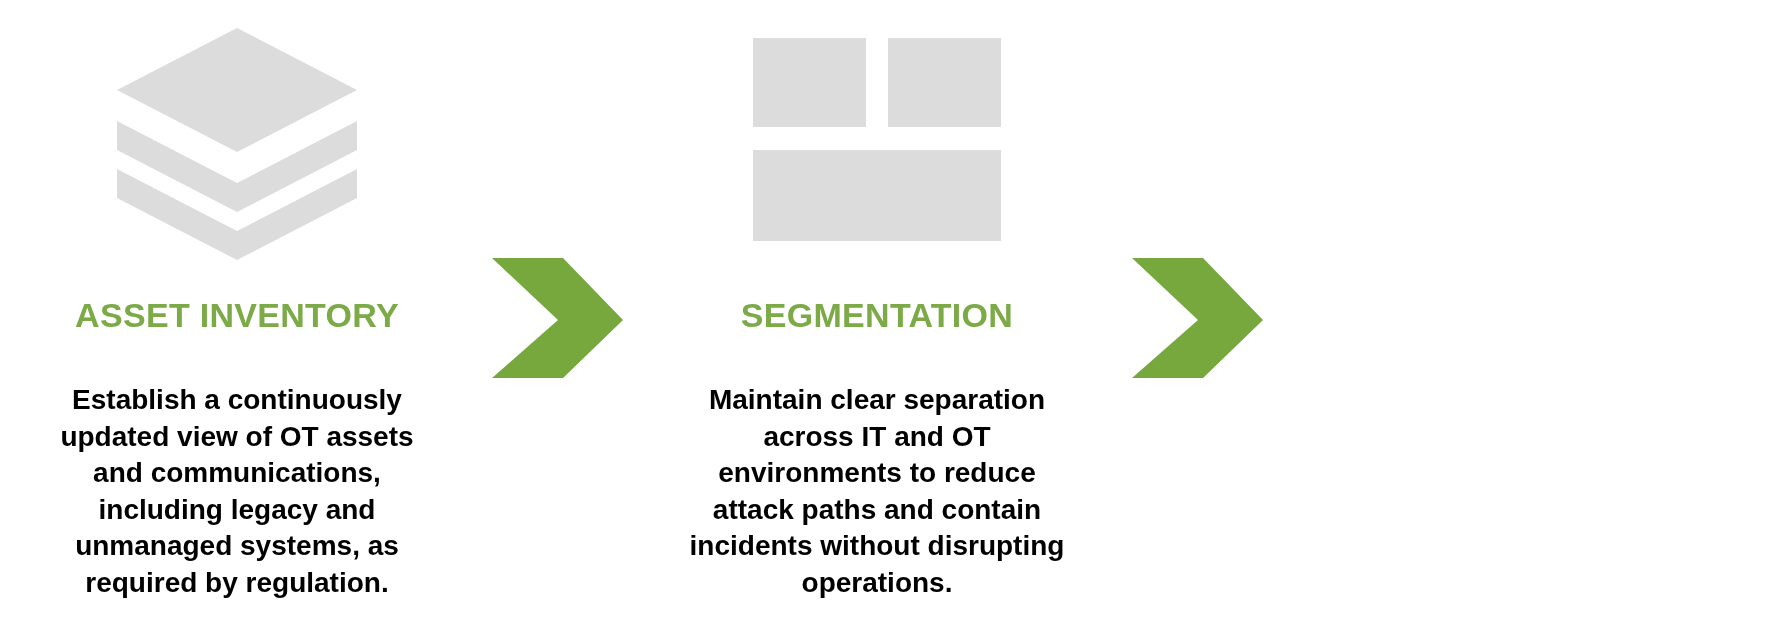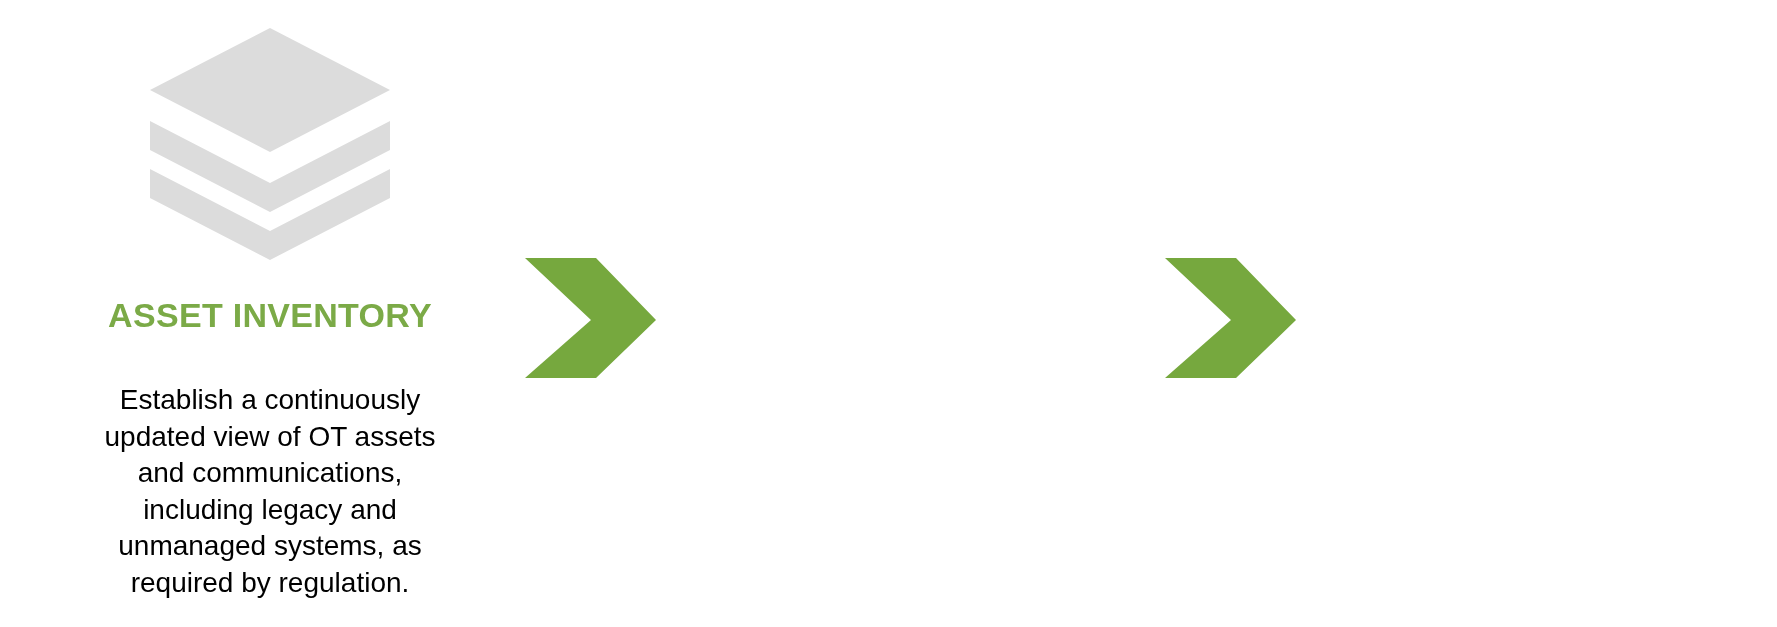--- a/index.html
+++ b/index.html
@@ -6,21 +6,20 @@
   html, body {
     width: 1777px; height: 627px;
     background: #ffffff;
     font-family: "Liberation Sans", sans-serif;
   }
   .canvas {
     position: relative;
     width: 1524px; height: 627px;
     background: #ffffff;
     overflow: hidden;
-    margin-left: 33px;
   }
   .step { position: absolute; top: 0; height: 627px; }
   .step-icon { position: absolute; display: block; }
   .icon-shape { fill: #dcdcdc; }
   .step-title {
     position: absolute; left: 0; width: 100%;
     text-align: center;
     font-weight: bold;
     font-size: 34px;
     line-height: 38px;
@@ -29,20 +28,21 @@
     top: 296px;
   }
   .step-desc {
     position: absolute; left: 0; width: 100%;
     text-align: center;
     font-size: 28px;
     line-height: 36.5px;
     color: #000000;
     white-space: pre-line;
     top: 382px;
+    font-weight: bold;
   }
   .flow-arrow { position: absolute; width: 131px; height: 120px; top: 258px; }
   .arrow-shape { fill: #76a83e; }
 
   
   .step-1 { left: 40px;  width: 394px; }
   .step-2 { left: 665px; width: 424px; }
   .step-3 { left: 1325px; width: 383px; }
   .step-1 .step-icon { left: 77px; top: 28px; width: 240px; height: 232px; }
   .step-2 .step-icon { left: 88px; top: 38px; width: 248px; height: 203px; }
@@ -67,19 +67,33 @@
 and communications,
 including legacy and
 unmanaged systems, as
 required by regulation.</div>
   </div>
 
   <svg class="flow-arrow arrow-1" viewBox="0 0 131 120" aria-hidden="true">
     <polygon class="arrow-shape" points="0,0 71,0 131,62 71,120 0,120 66,62"></polygon>
   </svg>
 
+  <div class="step step-2">
+    <svg class="step-icon" viewBox="0 0 248 203" aria-hidden="true">
+      <rect class="icon-shape" x="0" y="0" width="113" height="89"></rect>
+      <rect class="icon-shape" x="135" y="0" width="113" height="89"></rect>
+      <rect class="icon-shape" x="0" y="112" width="248" height="91"></rect>
+    </svg>
+    <div class="step-title">SEGMENTATION</div>
+    <div class="step-desc">Maintain clear separation
+across IT and OT
+environments to reduce
+attack paths and contain
+incidents without disrupting
+operations.</div>
+  </div>
 
   <svg class="flow-arrow arrow-2" viewBox="0 0 131 120" aria-hidden="true">
     <polygon class="arrow-shape" points="0,0 71,0 131,62 71,120 0,120 66,62"></polygon>
   </svg>
 
 
 </div>
 
 </body></html>

